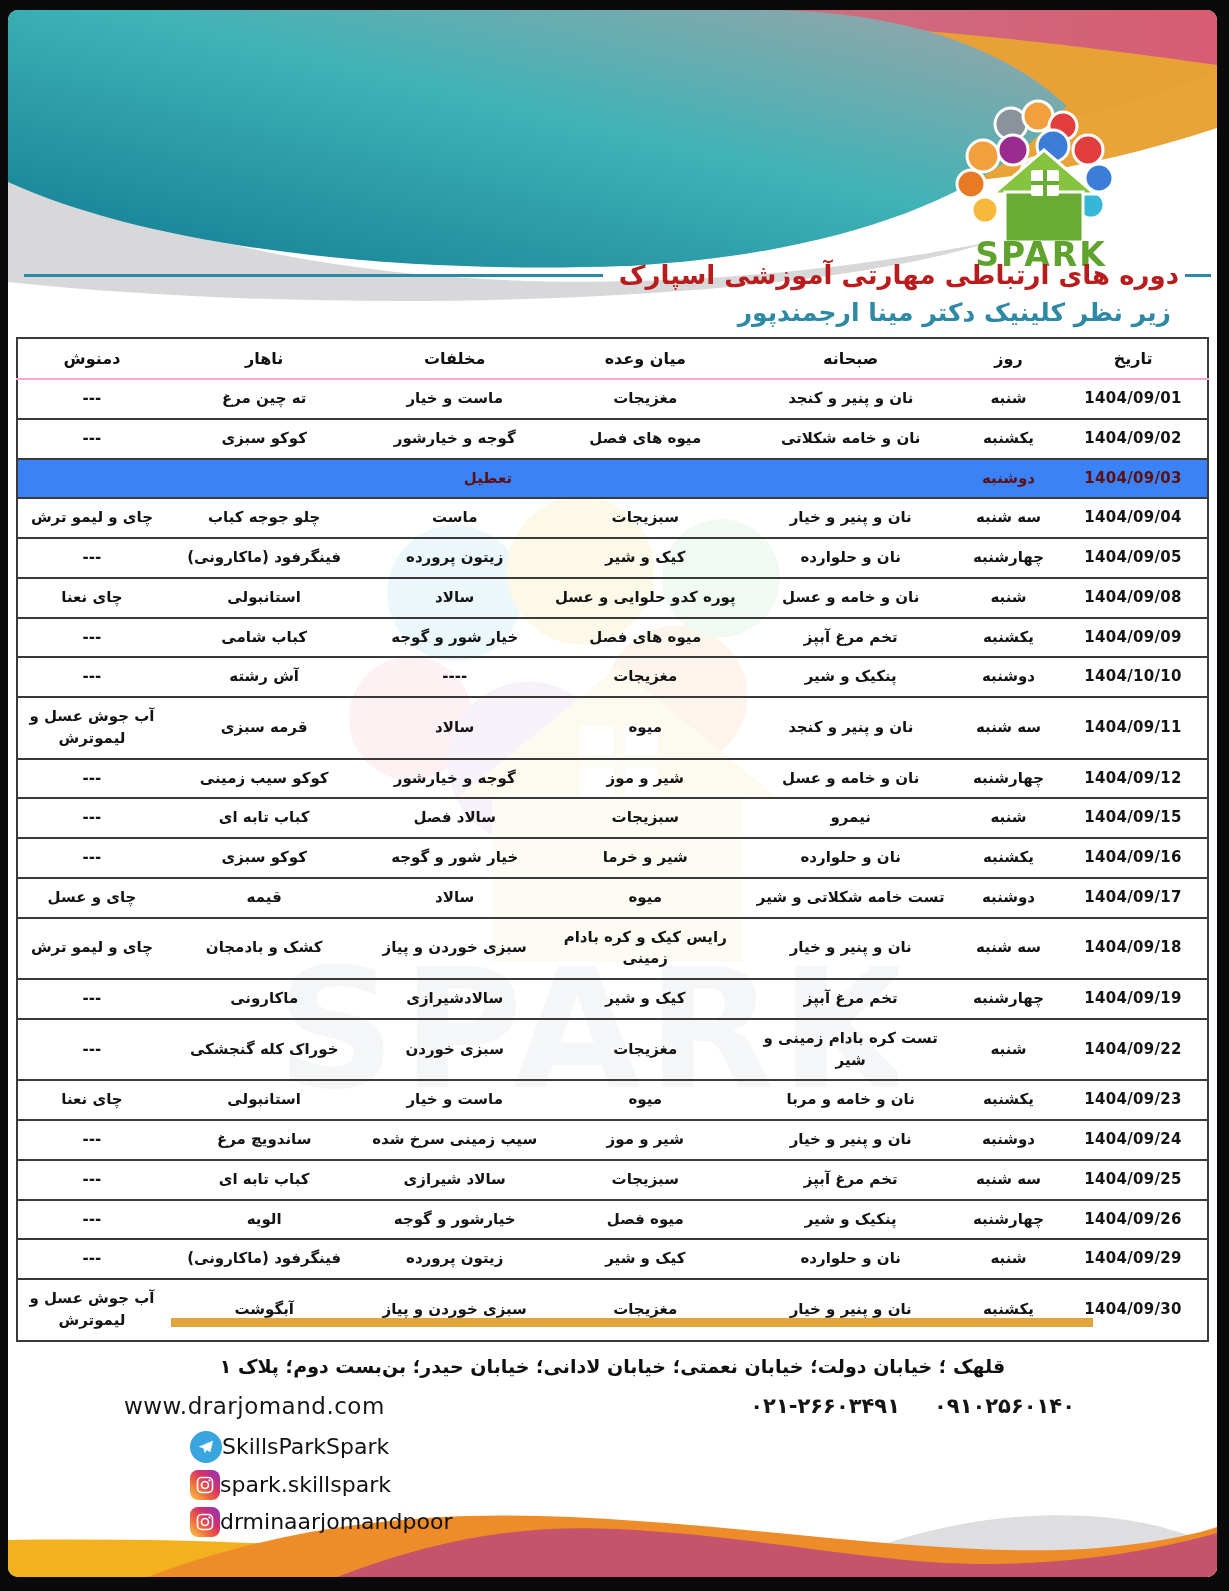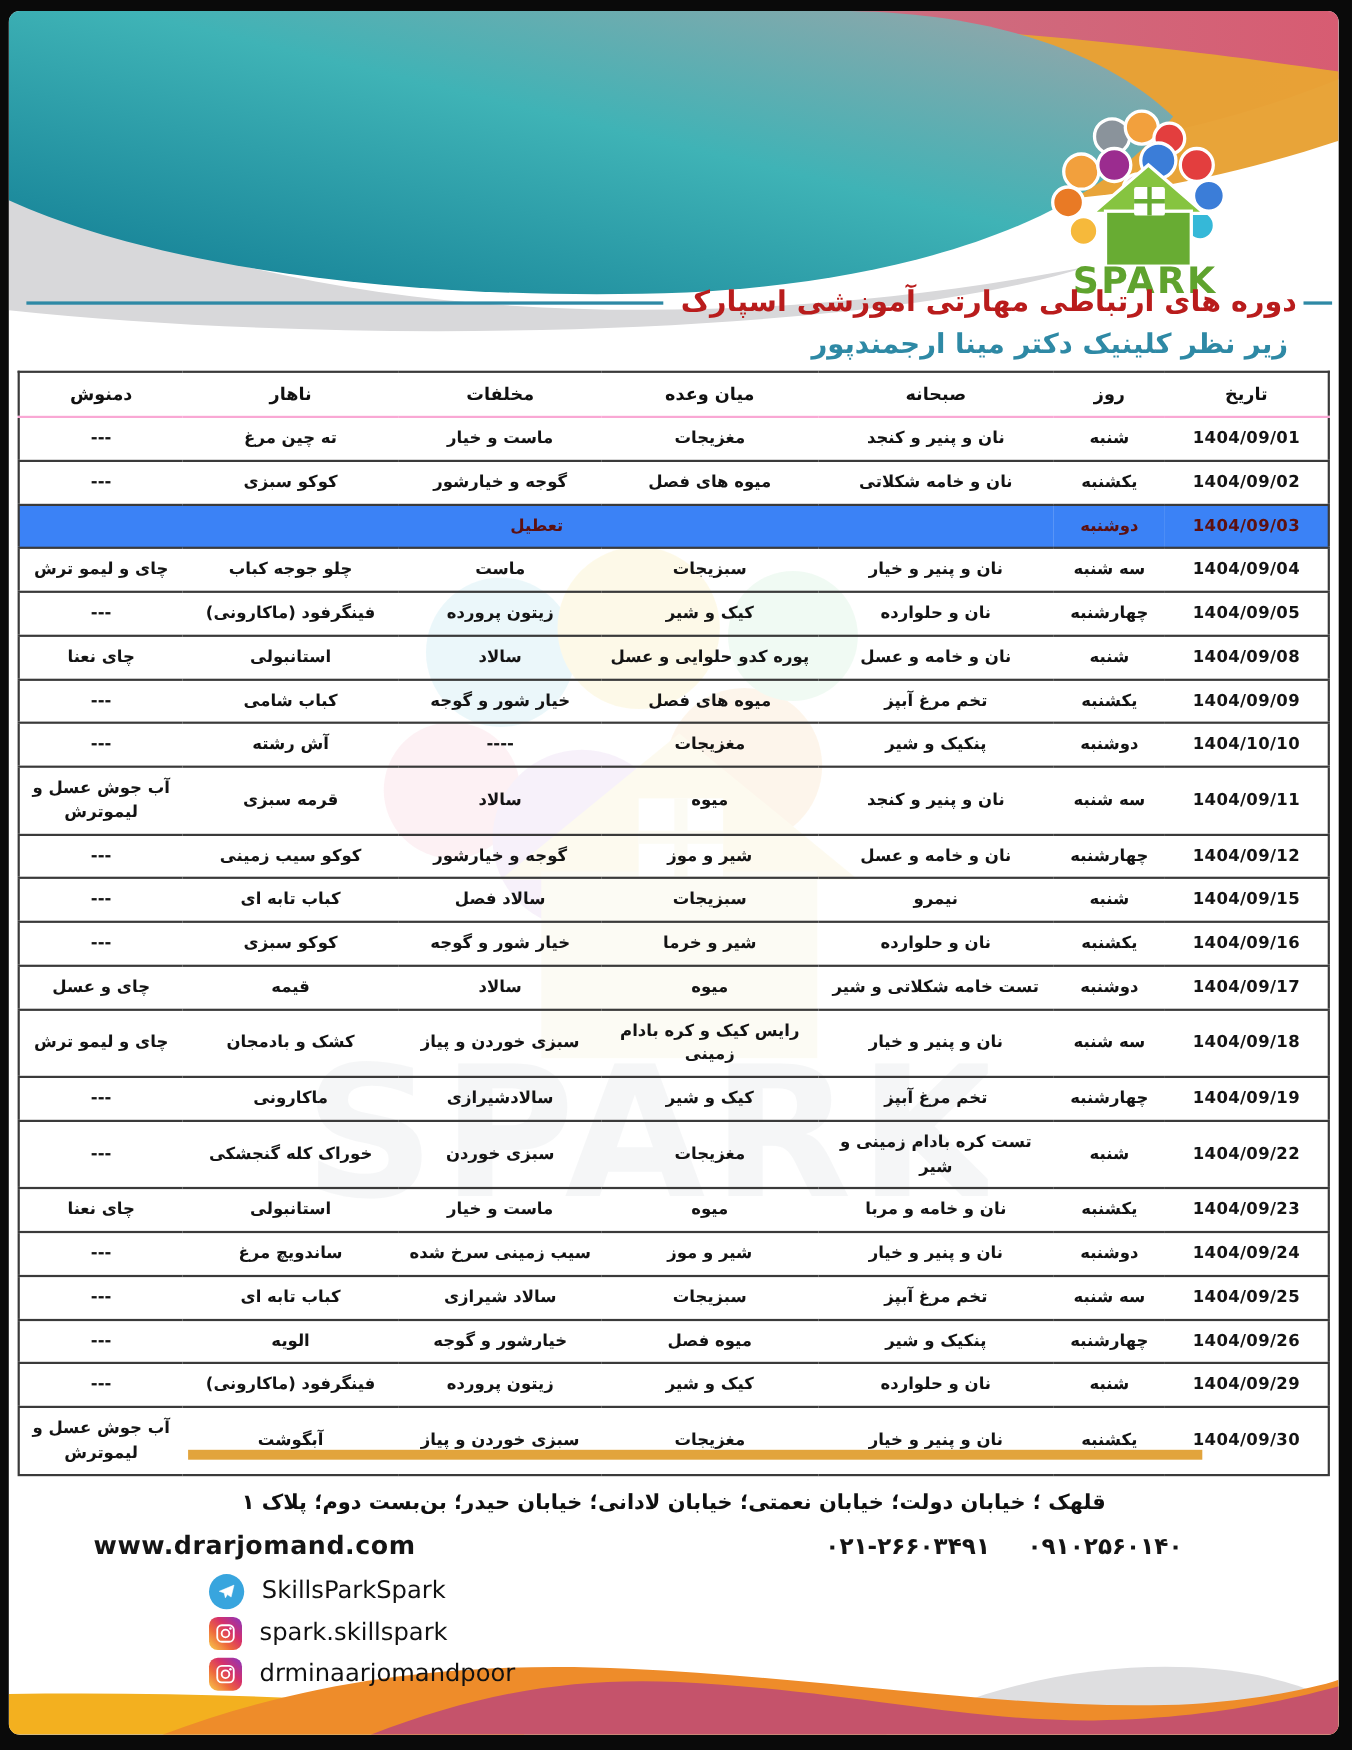--- a/index.html
+++ b/index.html
@@ -28,24 +28,24 @@
   table.menu td{font-size:15px;font-weight:bold;color:#141414;padding:8px 4px;border-bottom:2px solid #3a3a3a;text-align:center;line-height:1.45;}
   .col-date{width:12.5%;} .col-day{width:8.5%;} .col-breakfast{width:18%;} .col-snack{width:16.5%;}
   .col-sides{width:15.5%;} .col-lunch{width:16.5%;} .col-tea{width:12.5%;}
   tr.holiday-row td{background:#3b82f6;color:#5d1010;border-bottom:2px solid #3a3a3a;}
   td.date-cell{font-size:15px;letter-spacing:0.3px;}
   .gold-bar{position:absolute;left:155px;right:116px;bottom:15px;height:9px;background:#E2A43C;z-index:3;}
   
   .footer{position:relative;z-index:2;}
   .address{direction:rtl;text-align:center;font-size:19px;font-weight:bold;color:#101010;margin-top:13px;padding:0 92px;}
   .contact-row{display:flex;direction:ltr;align-items:center;margin-top:16px;}
-  .website{margin-left:77px;font-size:23px;color:#151515;letter-spacing:0.5px;font-weight:bold;}
+  .website{margin-left:116px;font-size:23px;color:#151515;letter-spacing:0.5px;}
   .phones{margin-left:auto;margin-right:142px;display:flex;gap:34px;font-size:21px;font-weight:bold;color:#151515;direction:ltr;justify-content:space-between;}
   .social{margin:12px 0 0 182px;display:flex;flex-direction:column;gap:7px;direction:ltr;}
-  .social-row{display:flex;align-items:center;gap:16px;font-size:22px;color:#111;}
+  .social-row{display:flex;align-items:center;gap:0;font-size:22px;color:#111;}
   .tg-icon{width:32px;height:32px;border-radius:50%;background:#38A5DE;display:flex;align-items:center;justify-content:center;flex:0 0 auto;}
   .ig-icon{width:30px;height:30px;border-radius:8px;flex:0 0 auto;
     background:linear-gradient(45deg,#F7C049 5%,#EE683C 35%,#D6306A 62%,#9135B5 95%);
     display:flex;align-items:center;justify-content:center;}
   .footer-art{position:absolute;bottom:0;left:0;width:100%;height:132px;z-index:1;pointer-events:none;}
 </style>
 </head>
 <body>
 
 <div class="page">

